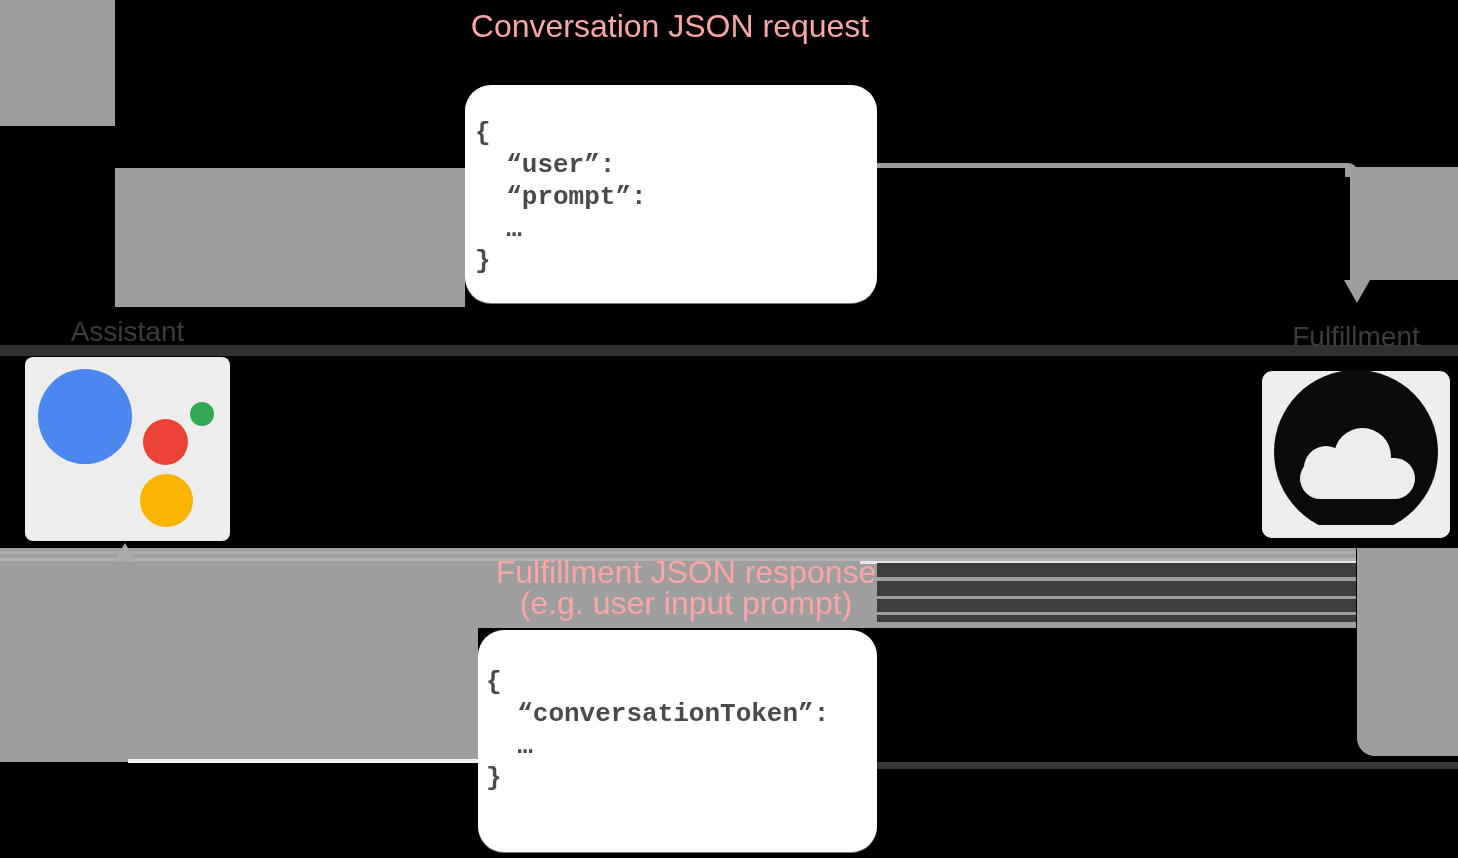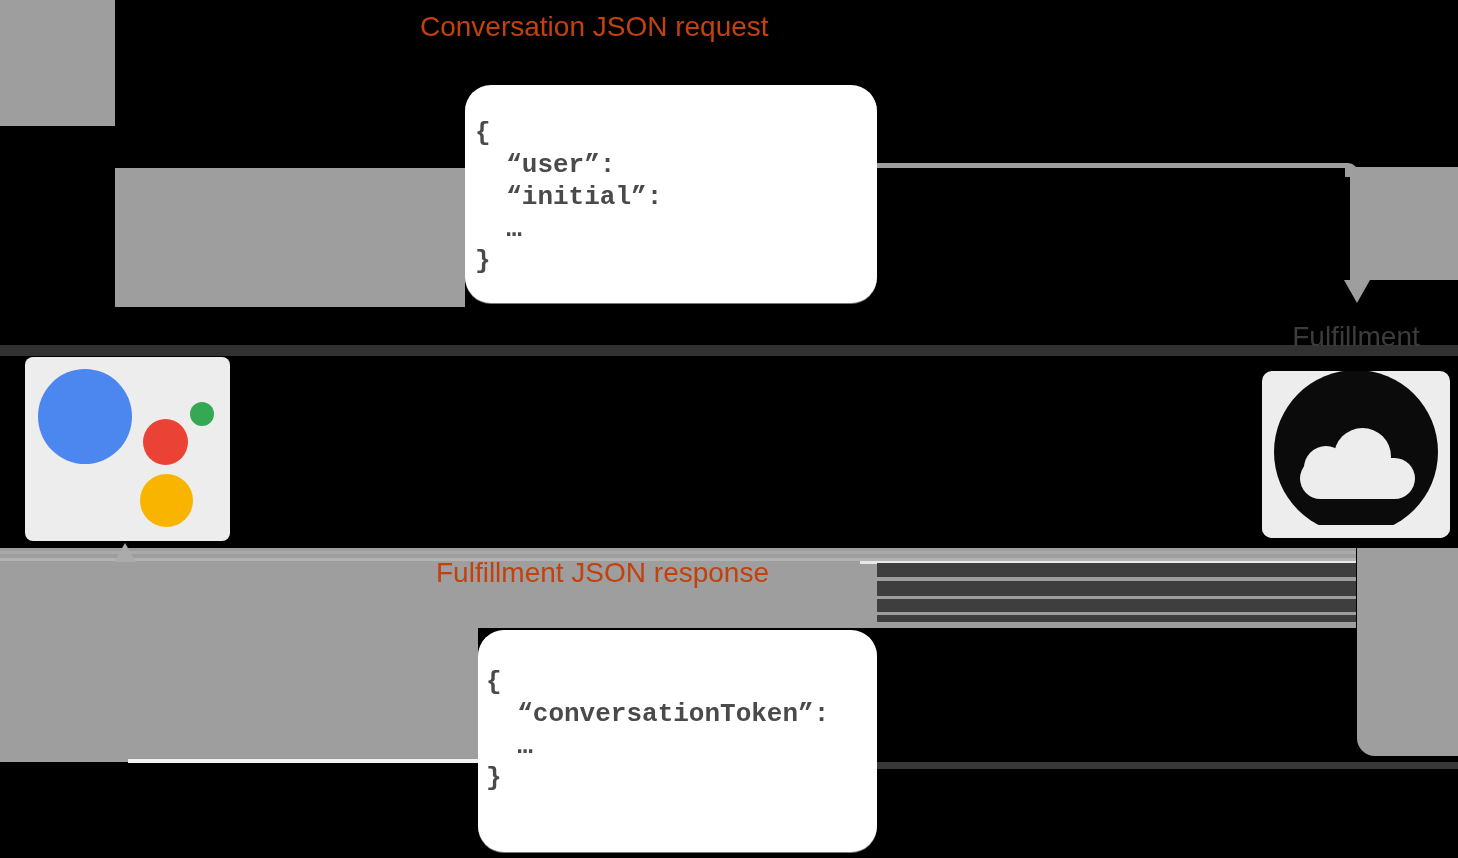--- a/index.html
+++ b/index.html
@@ -30,21 +30,21 @@
   .sm2{top:581px;height:15px;}
   .sm3{top:599px;height:13px;}
   .sm4{top:615px;height:7px;}
   .lineW2{left:128px;top:759px;width:350px;height:4px;background:#f2f2f2;}
   .lineD2{left:877px;top:762px;width:581px;height:7px;background:#383838;}
   .blkR{left:1357px;top:548px;width:101px;height:208px;border-bottom-left-radius:18px;}
   .arrowUp{left:114px;top:543px;width:0;height:0;
     border-left:11px solid transparent;border-right:11px solid transparent;
     border-bottom:19px solid #ababab;}
   
-  .title{color:#c2410c;font-size:28px;line-height:31px;text-align:left;}
+  .title{color:#fca5a5;font-size:32px;line-height:31px;text-align:center;}
   .reqTitle{left:420px;top:11px;width:500px;}
   .respTitle{left:436px;top:557px;width:500px;}
   .nodeLabel{color:#3c3c3c;font-size:28px;text-align:center;}
   .assistLabel{left:25px;top:316px;width:205px;}
   .fulfillLabel{left:1256px;top:321px;width:200px;}
   
   .jsonBox{background:#fff;border-radius:26px;box-shadow:0 1px 0 #777;}
   .reqBox{left:465px;top:85px;width:412px;height:218px;}
   .respBox{left:478px;top:630px;width:399px;height:222px;}
   .code{padding:32px 0 0 10px;}
@@ -98,26 +98,27 @@
   <div class="abs arrowUp"></div>
 
   <div class="abs title reqTitle">
     <div>Conversation JSON request</div>
   </div>
 
   <div class="abs jsonBox reqBox">
     <div class="code">
       <div class="code-line">{</div>
       <div class="code-line">  “user”:</div>
-      <div class="code-line">  “initial”:</div>
+      <div class="code-line">  “prompt”:</div>
       <div class="code-line">  …</div>
       <div class="code-line">}</div>
     </div>
   </div>
 
+  <div class="abs nodeLabel assistLabel">Assistant</div>
   <div class="abs nodeLabel fulfillLabel">Fulfillment</div>
 
   <div class="abs assistCard">
     <div>
       <div class="circle cBlue"></div>
       <div class="circle cGreen"></div>
       <div class="circle cRed"></div>
       <div class="circle cYellow"></div>
     </div>
   </div>
@@ -127,20 +128,21 @@
       <div class="cloudDisc"></div>
       <div class="discCut"></div>
       <div class="cloudBumpSmall"></div>
       <div class="cloudBumpBig"></div>
       <div class="cloudBar"></div>
     </div>
   </div>
 
   <div class="abs title respTitle">
     <div>Fulfillment JSON response</div>
+    <div>(e.g. user input prompt)</div>
   </div>
 
   <div class="abs jsonBox respBox">
     <div class="code">
       <div class="code-line">{</div>
       <div class="code-line">  “conversationToken”:</div>
       <div class="code-line">  …</div>
       <div class="code-line">}</div>
     </div>
   </div>

